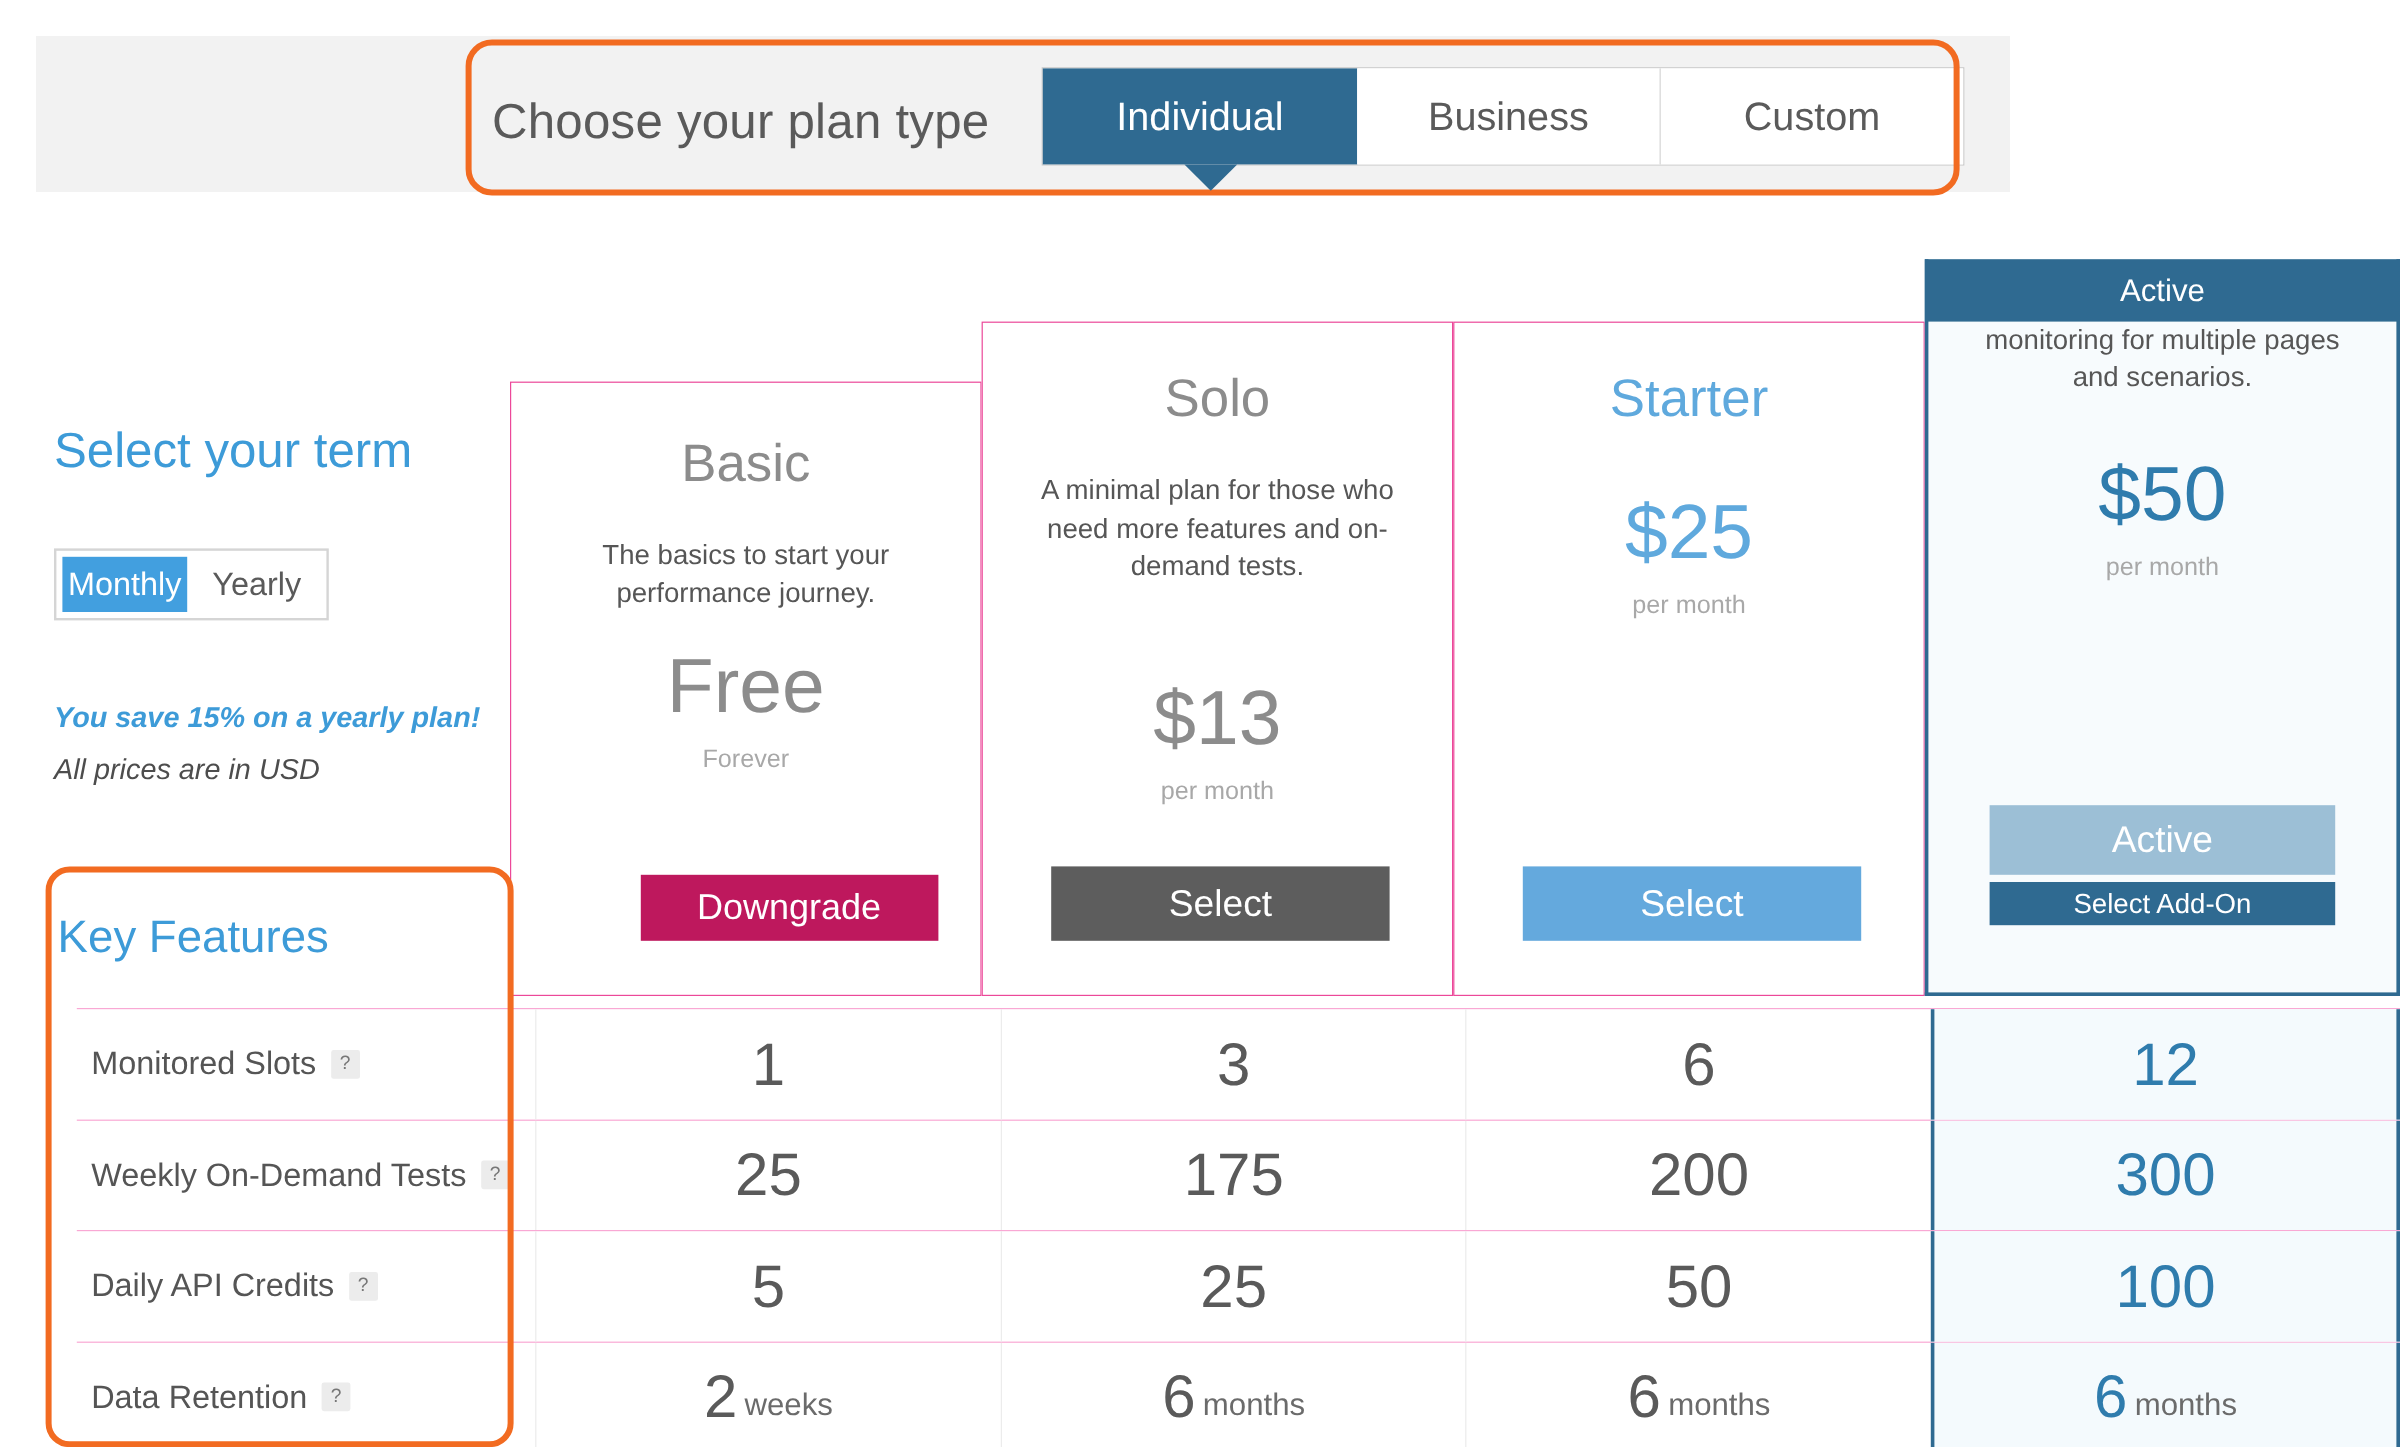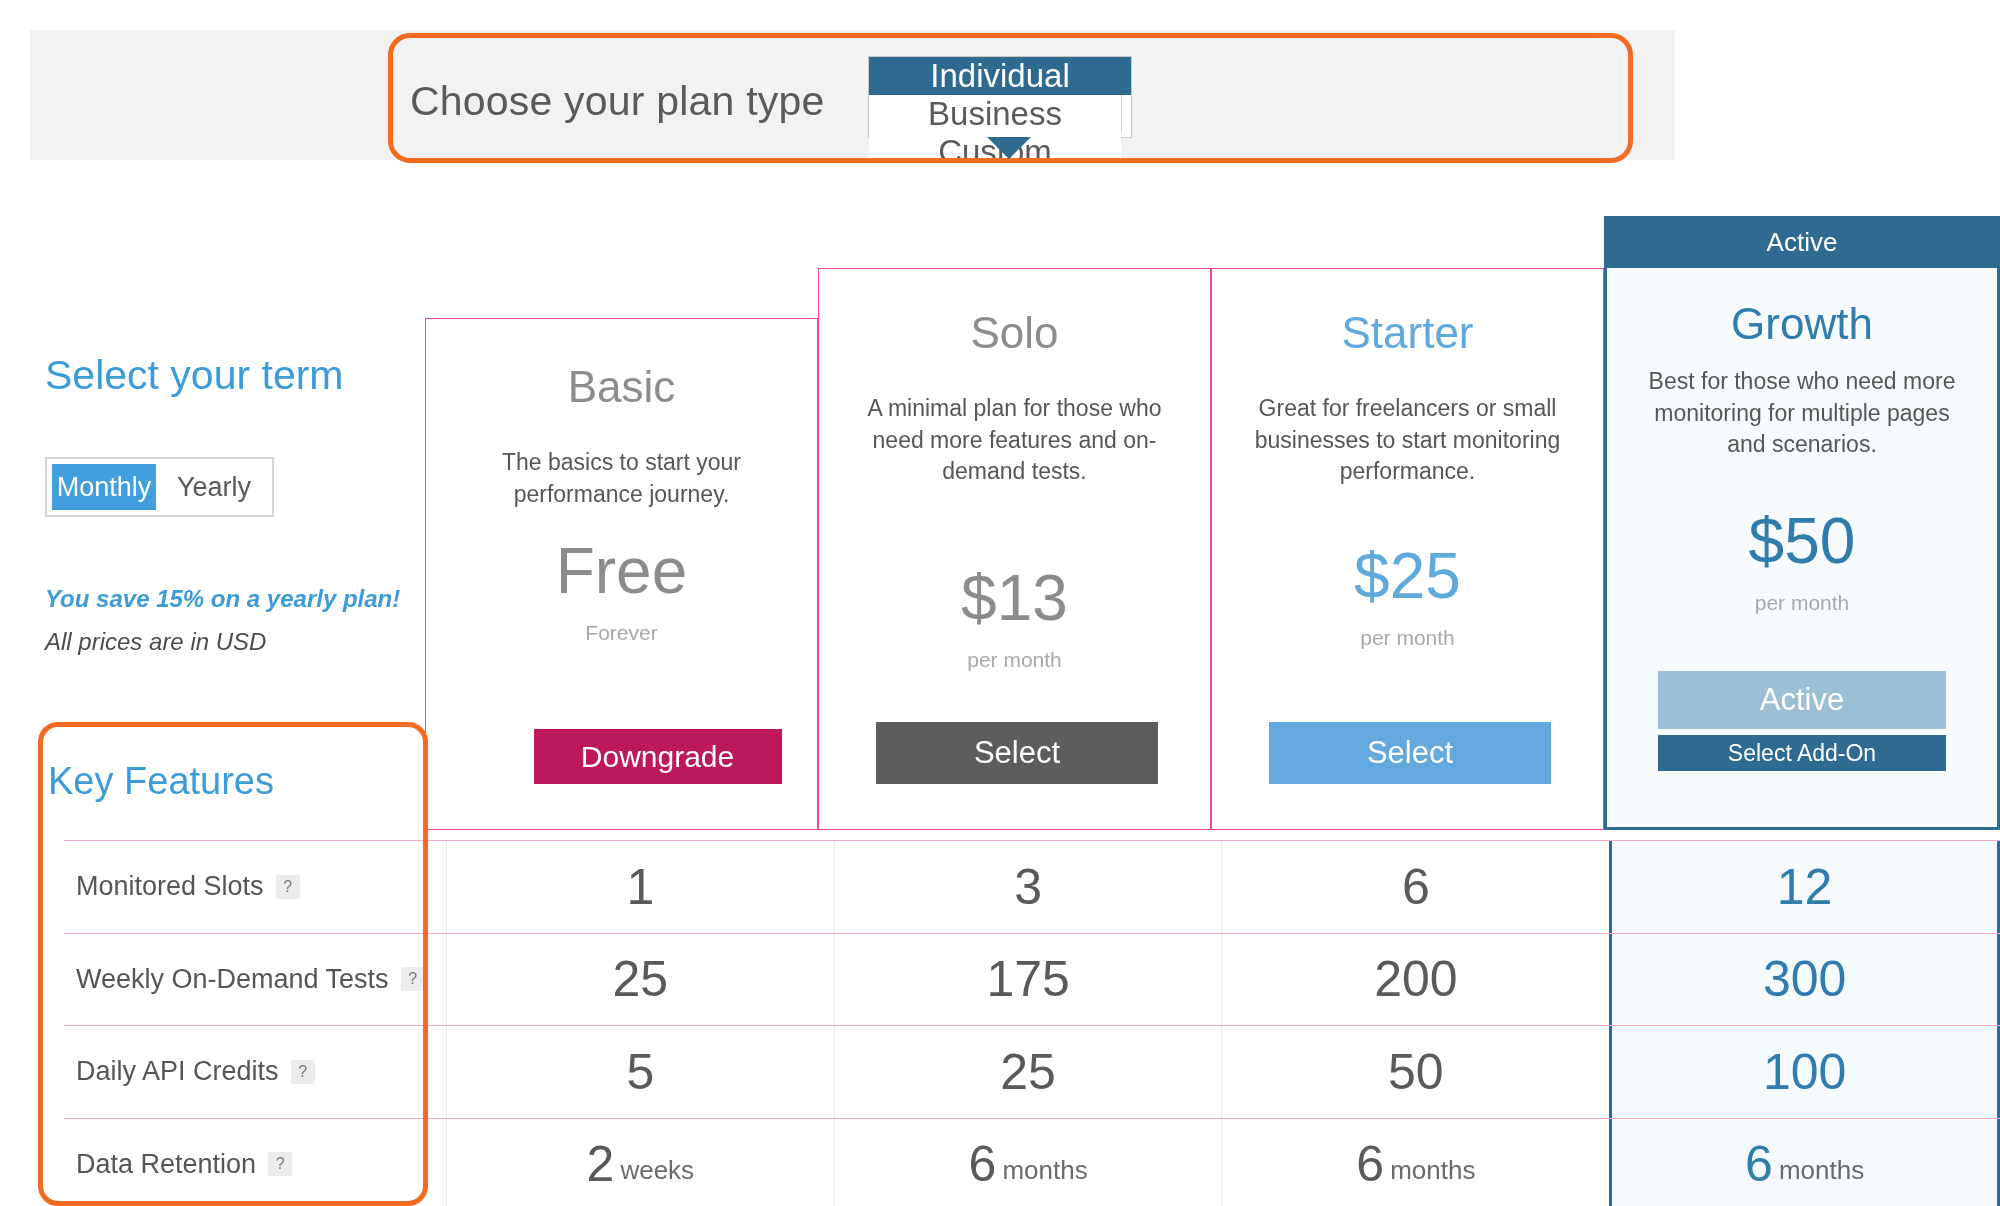--- a/index.html
+++ b/index.html
@@ -24,21 +24,21 @@
   }
   #plan-type-label{
     position:absolute;left:410px;top:78px;
     font-size:41px;color:#5a5a5a;letter-spacing:0.2px;
     white-space:nowrap;
   }
   #plan-type-tabs{
     position:absolute;left:868px;top:56px;
     height:82px;display:flex;
     border:1px solid #c8c8c8;background:#ffffff;
-    box-sizing:border-box;z-index:5;flex-direction:column;
+    box-sizing:border-box;z-index:5;
   }
   .plan-tab{
     display:flex;align-items:center;justify-content:center;
     font-size:33px;color:#5a5a5a;background:#ffffff;
     box-sizing:border-box;height:100%;
     cursor:pointer;
   }
   .plan-tab.active{background:#2f6a91;color:#ffffff;}
   #tab-individual{width:262px;}
   #tab-business{width:253px;border-right:1px solid #cfcfcf;}
@@ -203,28 +203,26 @@
 <div class="plan-card" id="card-solo">
   <div class="plan-name">Solo</div>
   <div class="plan-desc">A minimal plan for those who need more features and on-demand tests.</div>
   <div class="plan-price">$13</div>
   <div class="plan-period">per month</div>
   <div class="plan-btn" id="btn-solo">Select</div>
 </div>
 
 <div class="plan-card" id="card-starter">
   <div class="plan-name">Starter</div>
-  <div class="plan-desc">Great for freelancers or small businesses to start monitoring performance.</div>
   <div class="plan-price">$25</div>
   <div class="plan-period">per month</div>
   <div class="plan-btn" id="btn-starter">Select</div>
 </div>
 
 <div class="plan-card" id="card-growth">
-  <div class="plan-name">Growth</div>
   <div class="plan-desc">Best for those who need more monitoring for multiple pages and scenarios.</div>
   <div class="plan-price">$50</div>
   <div class="plan-period">per month</div>
   <div class="plan-btn" id="btn-growth-active">Active</div>
   <div class="plan-btn" id="btn-growth-addon">Select Add-On</div>
 </div>
 <div id="growth-banner">Active</div>
 
 <div id="feature-table">
     <div class="feat-row">

